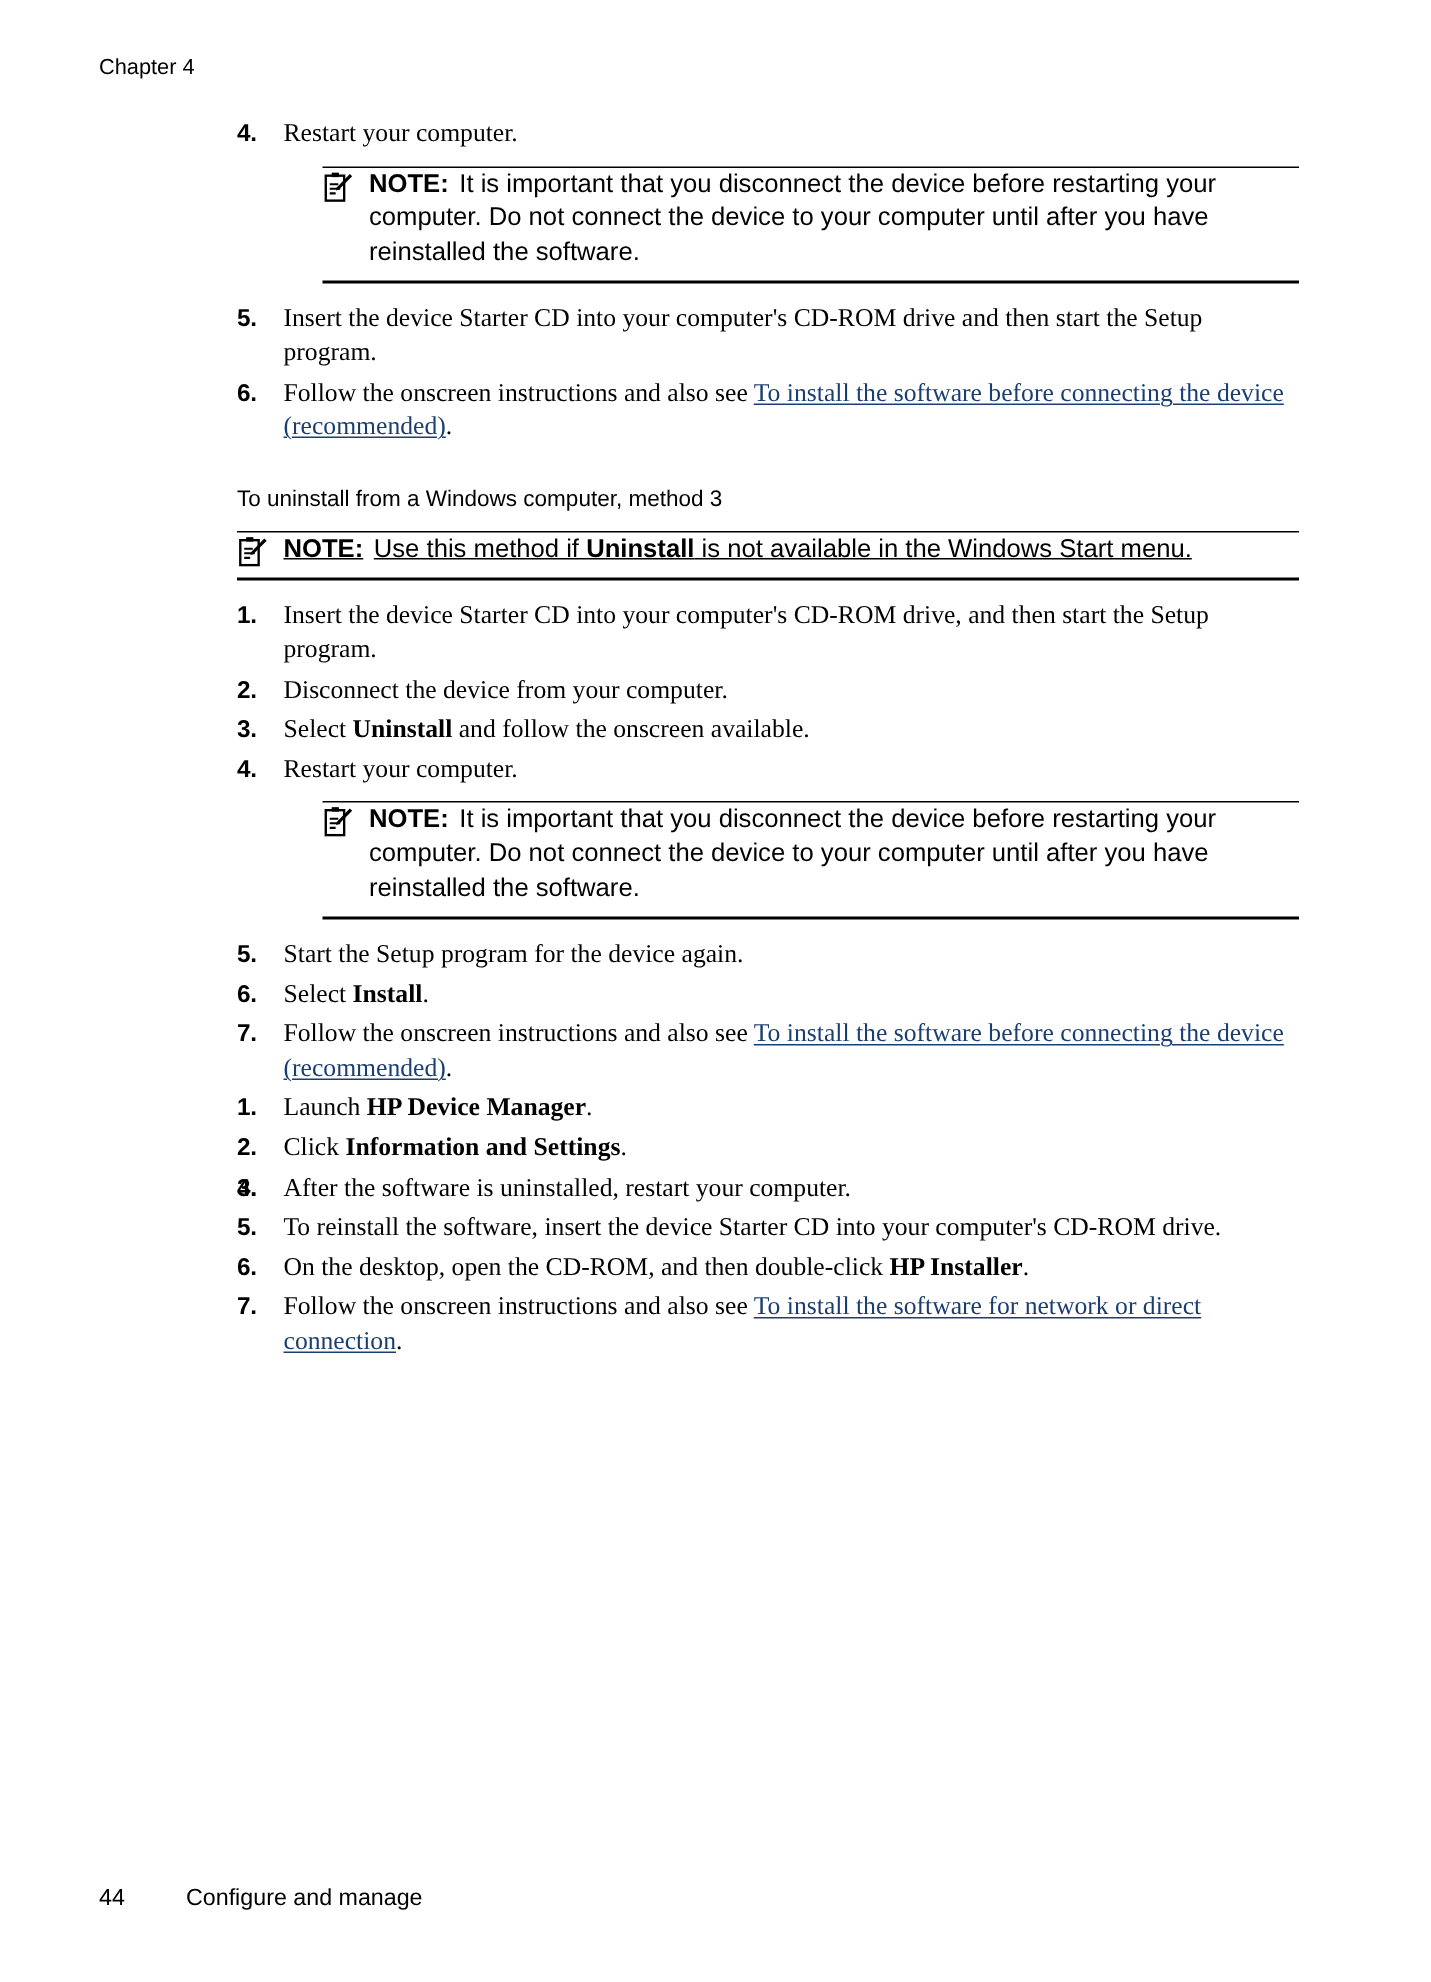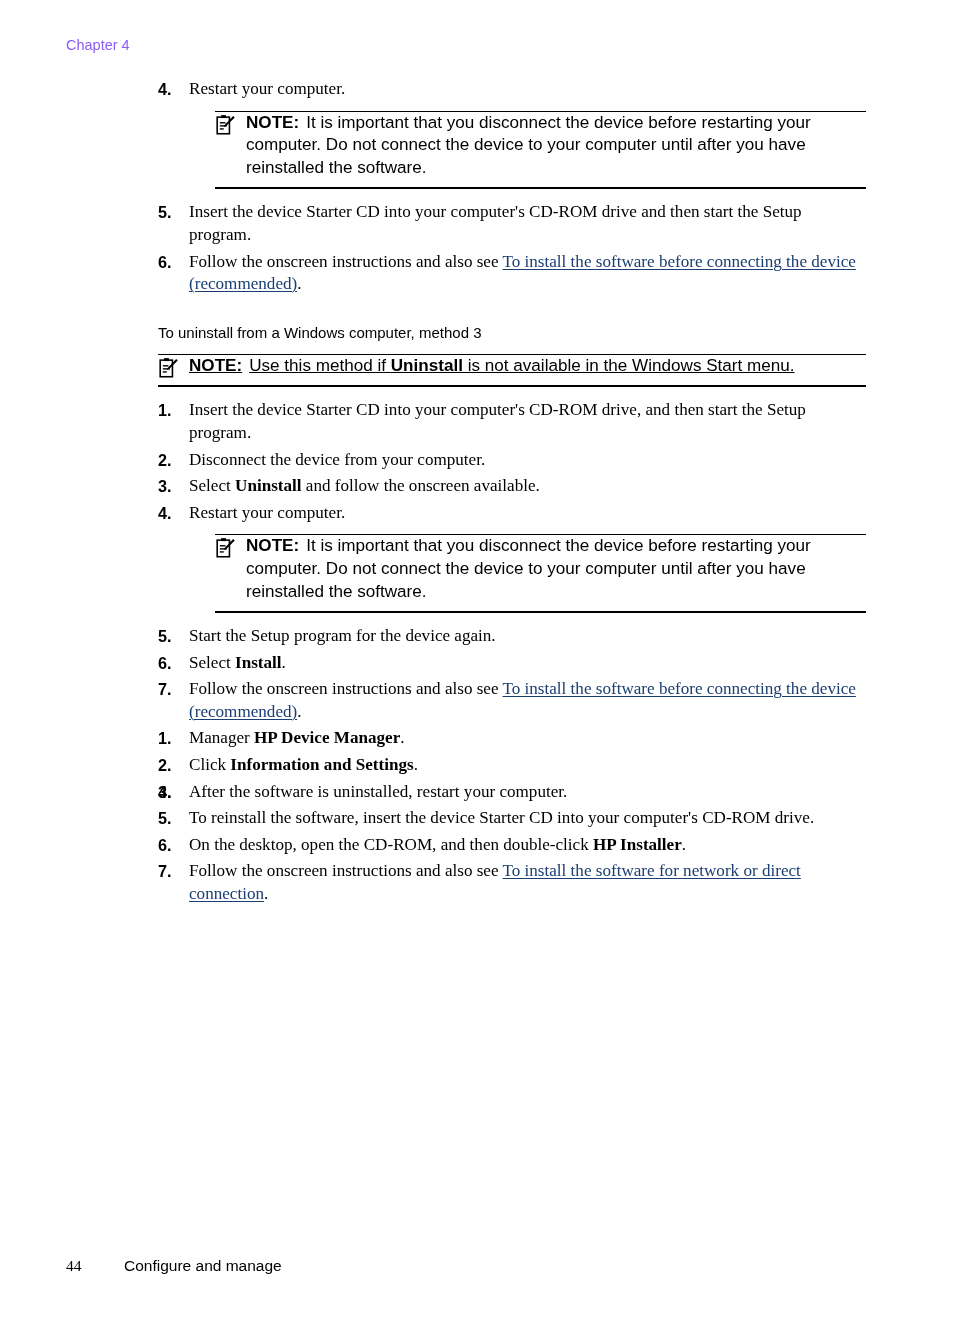--- a/index.html
+++ b/index.html
@@ -23,21 +23,21 @@
     overflow: hidden;
   }
 
   
   .chapter-head {
     position: absolute;
     left: 66px;
     top: 36px;
     font-size: 14.5px;
     line-height: 18px;
-    color: #8b5cf6;
+    color: #000000;
     white-space: nowrap;
   }
 
   
   .content {
     position: absolute;
     left: 158px;
     top: 78px;
     width: 708px;
   }
@@ -133,21 +133,20 @@
     position: absolute;
     left: 66px;
     top: 1256px;
     font-size: 15.5px;
     line-height: 19px;
     white-space: nowrap;
   }
   .footer .pagenum {
     display: inline-block;
     width: 58px;
-    font-family: Liberation Serif, serif;
   }
 </style>
 </head>
 <body>
 
 <div class="page">
 
   <div class="chapter-head">Chapter 4</div>
 
   <div class="content">
@@ -251,21 +250,21 @@
       <li>
         <span class="num">7.</span>
         <span class="step-text"><span>Follow the onscreen instructions and also see </span><span class="doclink">To install the software before connecting the device (recommended)</span><span>.</span></span>
       </li>
     </ol>
 
 
     <ol class="steps">
       <li>
         <span class="num">1.</span>
-        <span class="step-text"><span>Manager </span><span class="b">HP Device Manager</span><span>.</span></span>
+        <span class="step-text"><span>Launch </span><span class="b">HP Device Manager</span><span>.</span></span>
       </li>
       <li>
         <span class="num">2.</span>
         <span class="step-text"><span>Click </span><span class="b">Information and Settings</span><span>.</span></span>
       </li>
       <li>
         <span class="num">3.</span>
       </li>
       <li>
         <span class="num">4.</span>

